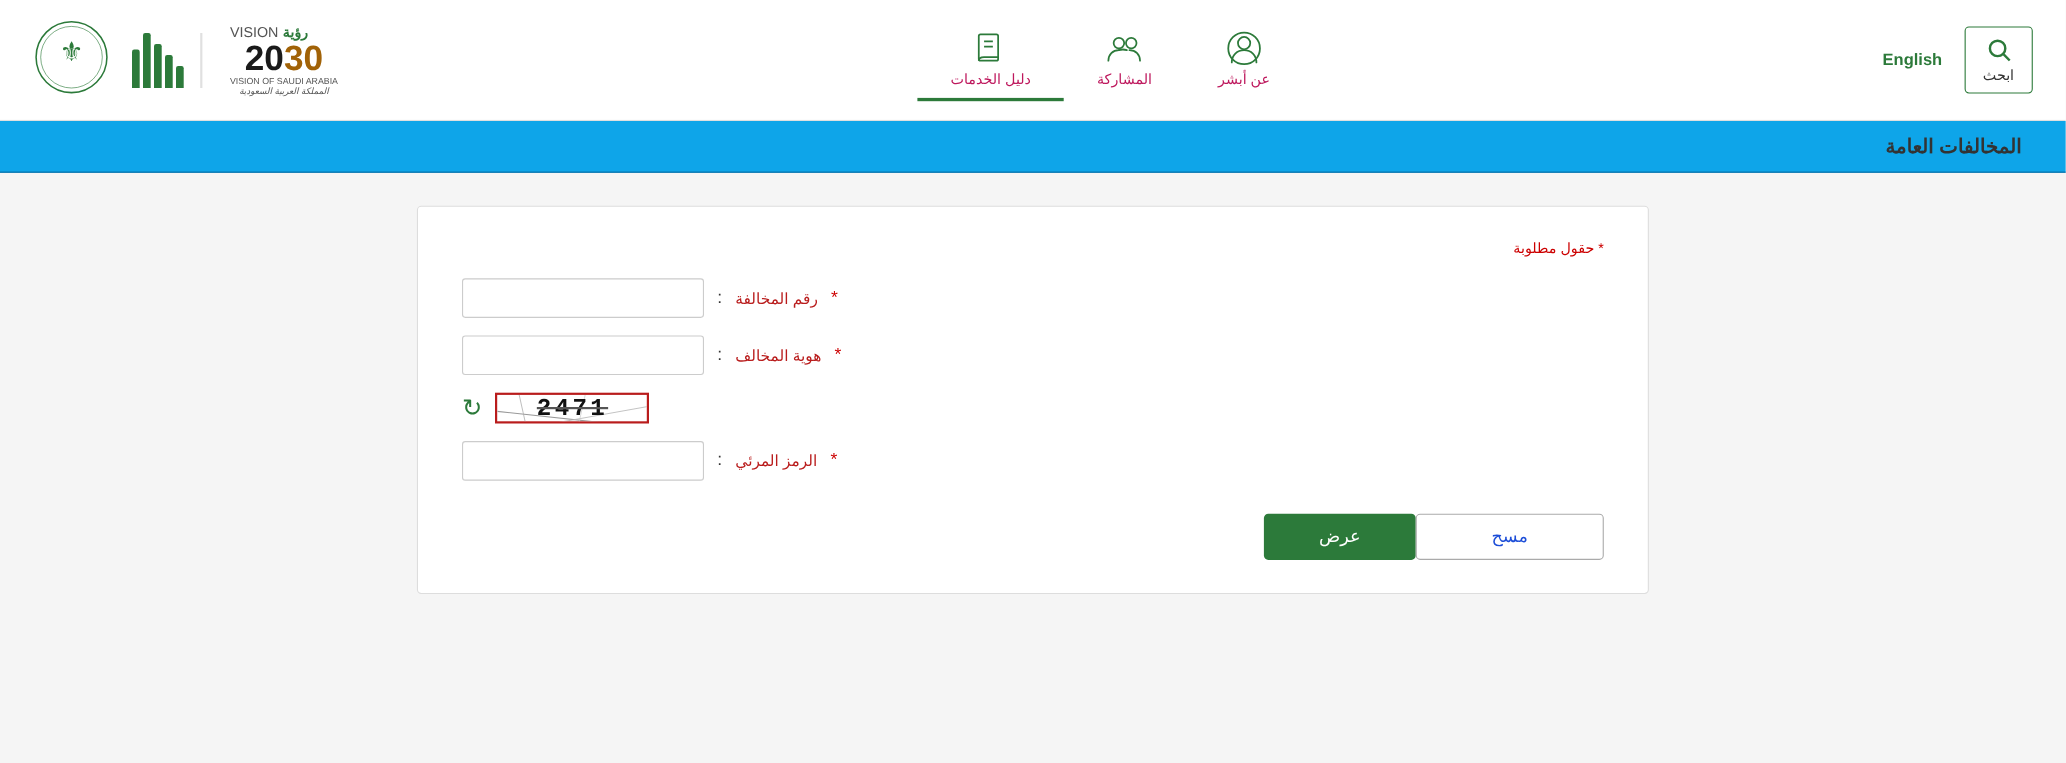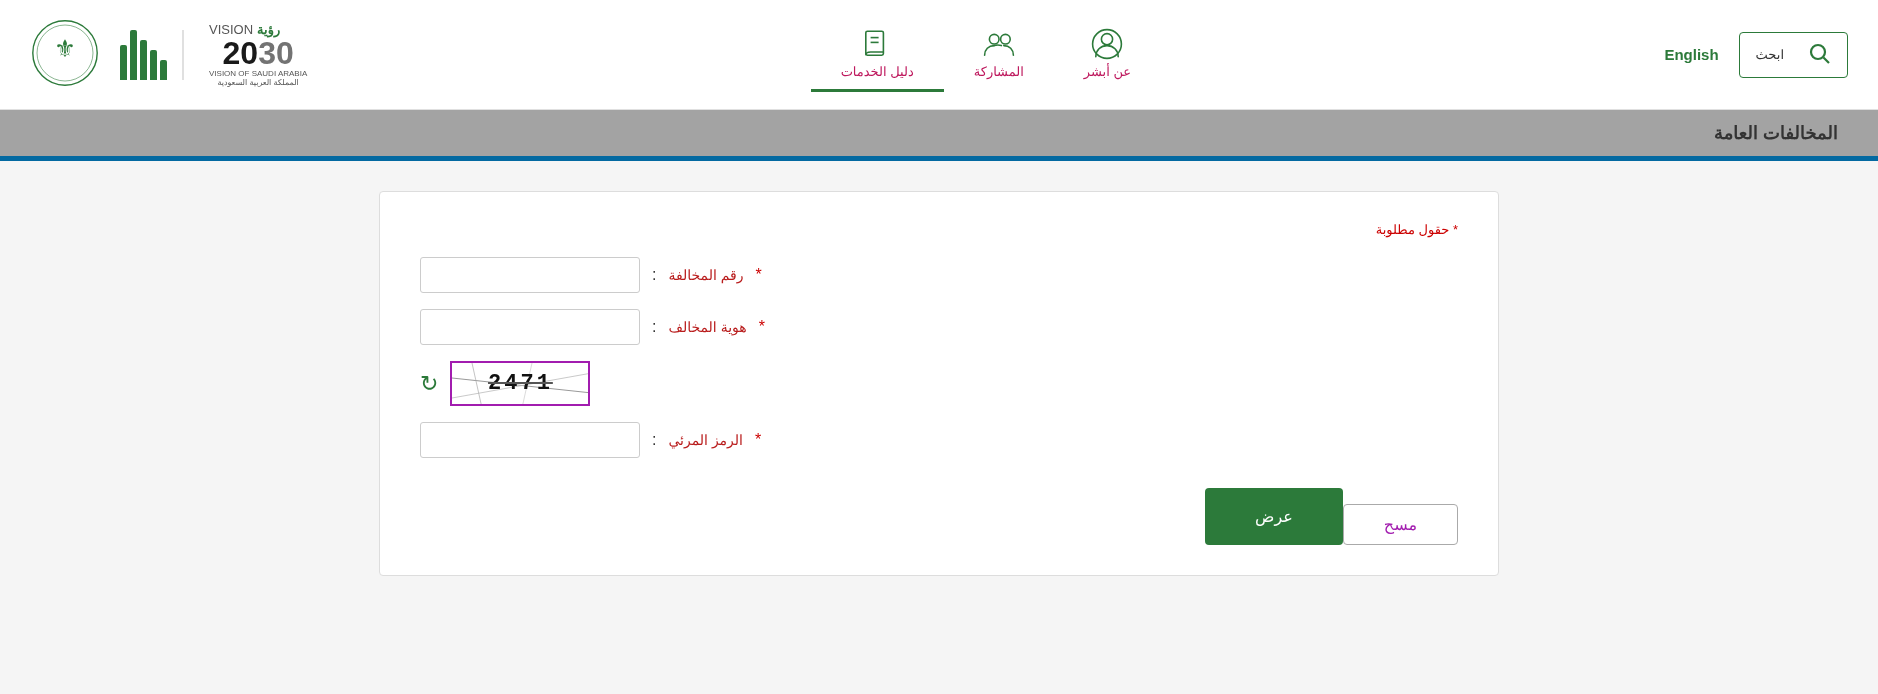--- a/index.html
+++ b/index.html
@@ -76,50 +76,49 @@
     }
 
     
     .header-left {
       display: flex;
       align-items: center;
       gap: 20px;
     }
     .search-btn {
       display: flex;
-      flex-direction: row;
+      flex-direction: column;
       align-items: center;
       cursor: pointer;
       padding: 8px 16px;
       border: 1px solid #2c7a3a;
       border-radius: 4px;
       background: #fff;
       color: #2c7a3a;
-      gap: 23px;
     }
     .search-btn svg {
       width: 24px;
       height: 24px;
     }
     .search-btn-label {
       font-size: 13px;
       color: #333;
     }
     .english-link {
       color: #2c7a3a;
       font-size: 15px;
       font-weight: bold;
       cursor: pointer;
       text-decoration: none;
     }
 
     
     .page-title-bar {
-      background: #a3a3a3;
-      border-bottom: 5px solid #0369a1;
+      background: #0ea5e9;
+      border-bottom: 1px solid #0369a1;
       padding: 12px 40px;
       text-align: right;
     }
     .page-title-bar h1 {
       font-size: 18px;
       color: #333;
       font-weight: bold;
     }
 
     
@@ -189,22 +188,22 @@
     }
     
     .captcha-row {
       display: flex;
       align-items: center;
       gap: 12px;
       direction: rtl;
     }
     .captcha-image {
       width: 140px;
-      height: 45px;
-      border: 2px solid #a21caf;
+      height: 28px;
+      border: 2px solid #b91c1c;
       background: #fff;
       display: flex;
       align-items: center;
       justify-content: center;
       position: relative;
       overflow: hidden;
     }
     .refresh-btn {
       background: none;
       border: none;
@@ -227,28 +226,27 @@
       color: #fff;
       border: none;
       border-radius: 4px;
       padding: 10px 50px;
       font-size: 16px;
       cursor: pointer;
       font-family: inherit;
     }
     .btn-clear {
       background: #fff;
-      color: #a21caf;
+      color: #1d4ed8;
       border: 1px solid #aaa;
       border-radius: 4px;
-      padding: 10px 40px;
+      padding: 10px 68px;
       font-size: 16px;
       cursor: pointer;
       font-family: inherit;
-      margin-top: 16px;
     }
 
     
     .seal {
       width: 70px;
       height: 70px;
     }
   </style>
 </head>
 <body>
@@ -297,23 +295,23 @@
   </nav>
 
   <div class="header-right">
 
     <div class="logo-vision">
       <div class="vision-text-block">
         <div style="display:flex;align-items:flex-start;gap:4px;direction:ltr;">
           <span style="font-size:13px;color:#555;">VISION</span>
           <span style="font-size:13px;color:#2c7a3a;font-weight:bold;">رؤية</span>
         </div>
-        <div style="font-size:32px;font-weight:900;color:#1a1a1a;line-height:1;direction:ltr;">20<span style="color:#737373;">30</span></div>
+        <div style="font-size:32px;font-weight:900;color:#1a1a1a;line-height:1;direction:ltr;">20<span style="color:#a16207;">30</span></div>
         <div style="font-size:8px;color:#555;direction:ltr;">VISION OF SAUDI ARABIA</div>
-        <div style="font-size:8px;color:#555;direction:rtl;">المملكة العربية السعودية</div>
+        <div style="font-size:8px;color:#555;direction:rtl;font-style:italic;">المملكة العربية السعودية</div>
       </div>
     </div>
 
     <div class="abshir-logo">
       <div style="display:flex;align-items:flex-end;gap:3px;height:50px;">
         <div style="width:7px;height:20px;background:#2c7a3a;border-radius:2px 2px 0 0;"></div>
         <div style="width:7px;height:30px;background:#2c7a3a;border-radius:2px 2px 0 0;"></div>
         <div style="width:7px;height:40px;background:#2c7a3a;border-radius:2px 2px 0 0;"></div>
         <div style="width:7px;height:50px;background:#2c7a3a;border-radius:2px 2px 0 0;"></div>
         <div style="width:7px;height:35px;background:#2c7a3a;border-radius:2px 2px 0 0;"></div>

